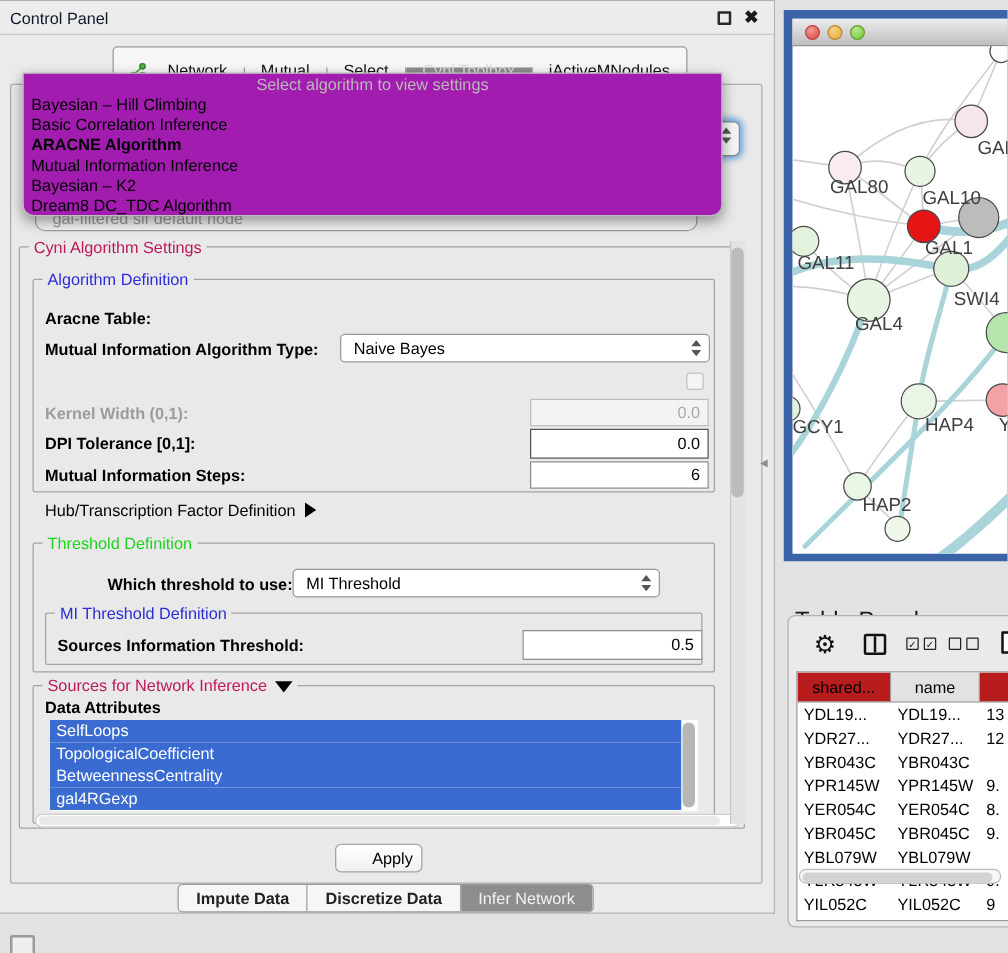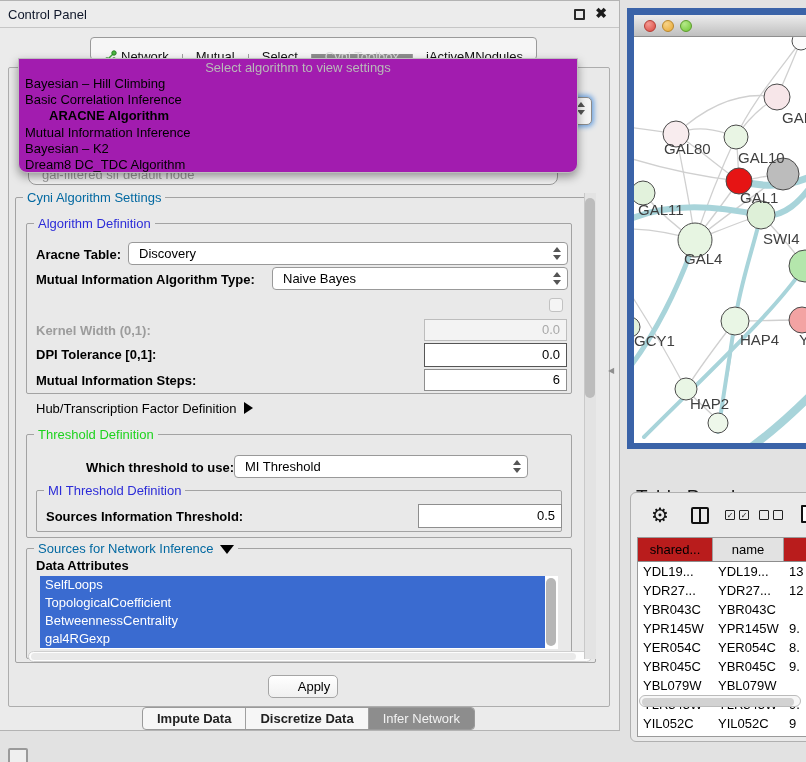--- a/index.html
+++ b/index.html
@@ -13,47 +13,47 @@
   #cp-titlebar { left:0; top:0; width:100%; height:27px; border-bottom:1px solid #c6c6c6;
     background:#ececec; }
   #cp-title { left:8px; top:6px; font-size:13px; color:#0f172a; }
   #cp-float { right:34px; top:8px; width:11px; height:11px; border:2px solid #2a2a2a; border-radius:1px; }
   #cp-close { right:12px; top:4px; font-size:14px; font-weight:bold; color:#1a1a1a; }
 
   
   #top-tabs { left:90px; top:36px; display:flex; border:1px solid #9a9a9a; border-radius:4px;
     overflow:hidden; background:#f6f6f6; height:23px; }
   .ttab { font-size:13px; color:#111; padding:0 13px; line-height:21px; border-right:1px solid #9f9f9f;
-    display:flex; align-items:center; gap:4px; white-space:nowrap;margin-top:16px; }
+    display:flex; align-items:center; gap:17px; white-space:nowrap;margin-top:16px; }
   .ttab:last-child { border-right:none; }
   .ttab.sel { background:#8d8d8d; color:#dcdcdc; }
 
   
   #cp-inner { left:8px; top:66px; width:602px; height:640px; border:1px solid #adadad;
     border-radius:2px; background:#e9e9e9; }
 
   
   #bg-combo { left:28px; top:150px; width:530px; height:34px; border:1px solid #9c9c9c;
     border-radius:8px; background:#f2f2f2; z-index:3; }
   #bg-combo-text { left:42px; top:166px; font-size:13px; color:#9a9a9a; z-index:3; }
   #bg-combo2 { left:566px; top:96px; width:26px; height:28px; border:1px solid #8a8a8a; border-radius:5px;
     background:#f4f4f4; box-shadow:0 0 5px 2px #6ea3e0; z-index:3; }
 
   
   #algo-popup { left:18px; top:57px; width:560px; height:115px; background:#a21caf;
     border:1px solid #bdbdbd; border-radius:0 0 9px 9px; box-shadow:0 4px 10px rgba(0,0,0,.38);
     z-index:10; overflow:hidden; }
   #algo-prompt { text-align:center; font-size:13px; color:#b9b9b9; line-height:17px; }
   .algo-item { font-size:13px; color:#000; line-height:16.2px; padding-left:6px; white-space:nowrap; }
-  .algo-item.bold { font-weight:bold;margin-left:24px; }
+  .algo-item.bold { font-weight:bold; }
 
   
   .groupbox { position:absolute; border:1px solid #a3a3a3; border-radius:2px; }
   .gtitle { position:absolute; top:-8px; left:7px; background:#e9e9e9; padding:0 4px;
-    font-size:13px; color:#0369a1; white-space:nowrap; }
+    font-size:13px; color:#be185d; white-space:nowrap; }
   .gtitle.blue { color:#2c2cd8; }
   .gtitle.green { color:#1ed31e; }
 
   .lbl { position:absolute; font-size:13px; font-weight:bold; color:#000; white-space:nowrap; }
   .lbl.dis { color:#9c9c9c; }
   .plain { font-weight:normal;text-align:center; }
 
   .combo { position:absolute; background:#fff; border:1px solid #999; border-radius:4px;
     height:23px; font-size:13px; color:#000; line-height:21px; padding-left:10px; }
   .stepper { position:absolute; right:7px; top:4px; width:7px; }
@@ -201,24 +201,20 @@
 
   <div class="groupbox" style="left:15px; top:196px; width:581px; height:466px;">
     <span class="gtitle">Cyni Algorithm Settings</span>
   </div>
 
   <div class="groupbox" style="left:26px; top:222px; width:546px; height:171px;">
     <span class="gtitle blue">Algorithm Definition</span>
   </div>
 
   <span class="lbl" style="left:36px; top:246px;">Aracne Table:</span>
-  <div class="combo" style="left:128px; top:241px; width:440px;">
-    <span>Discovery</span>
-    <span class="stepper"></span>
-  </div>
 
   <span class="lbl" style="left:36px; top:271px;">Mutual Information Algorithm Type:</span>
   <div class="combo" style="left:272px; top:266px; width:296px;">
     <span>Naive Bayes</span>
     <span class="stepper"></span>
   </div>
 
   <div id="mk-check" class="abs"></div>
 
   <span class="lbl dis" style="left:36px; top:322px;">Kernel Width (0,1):</span>

